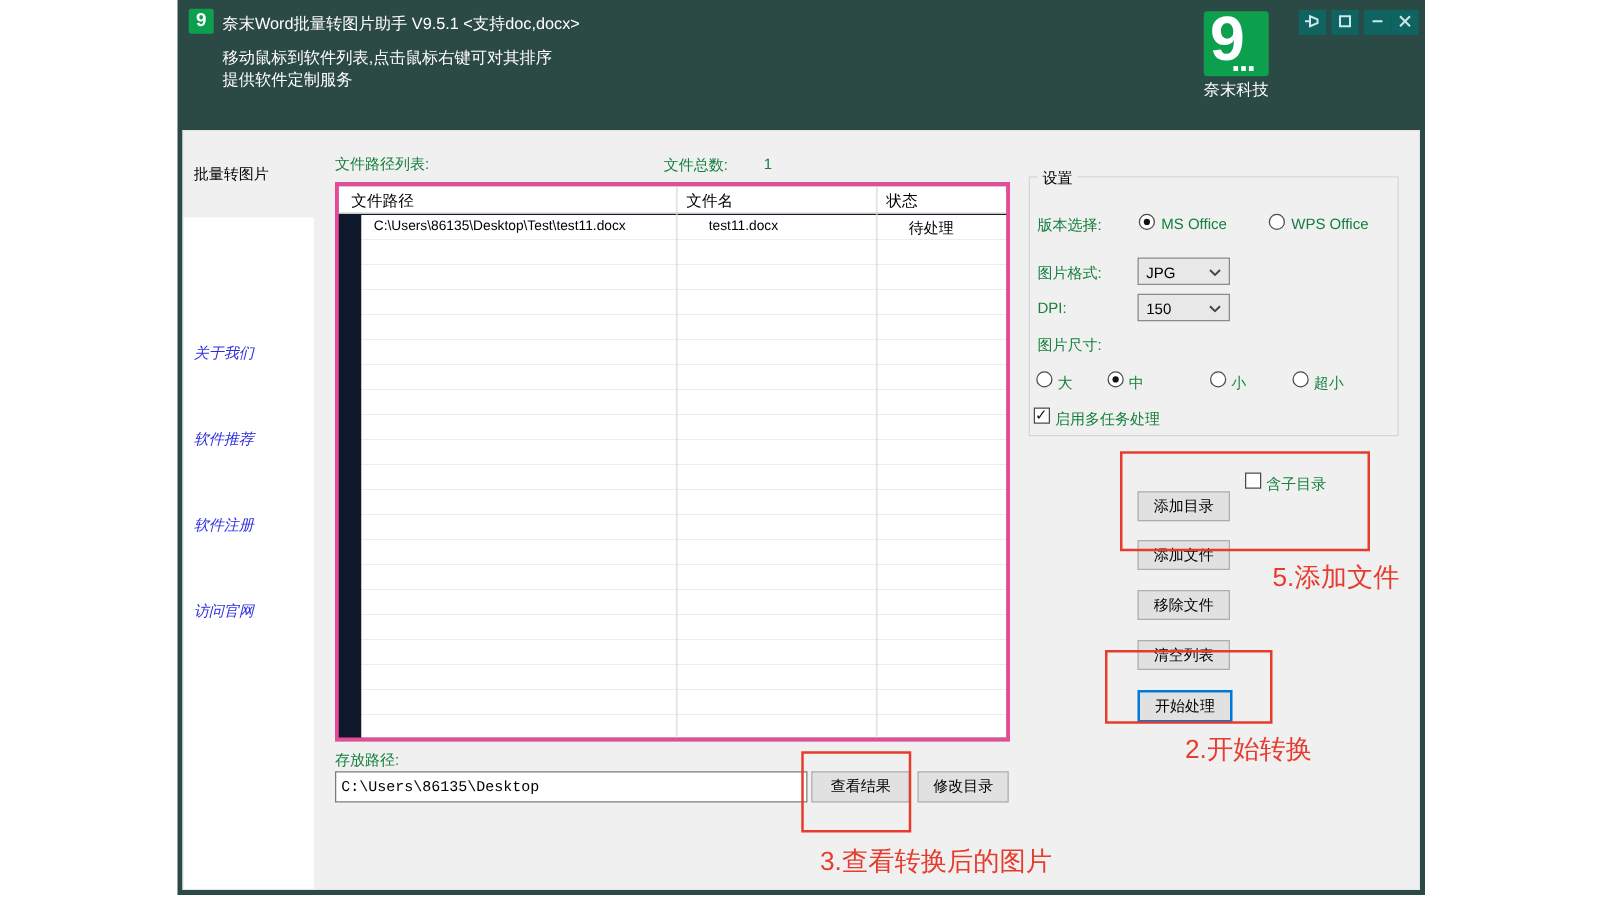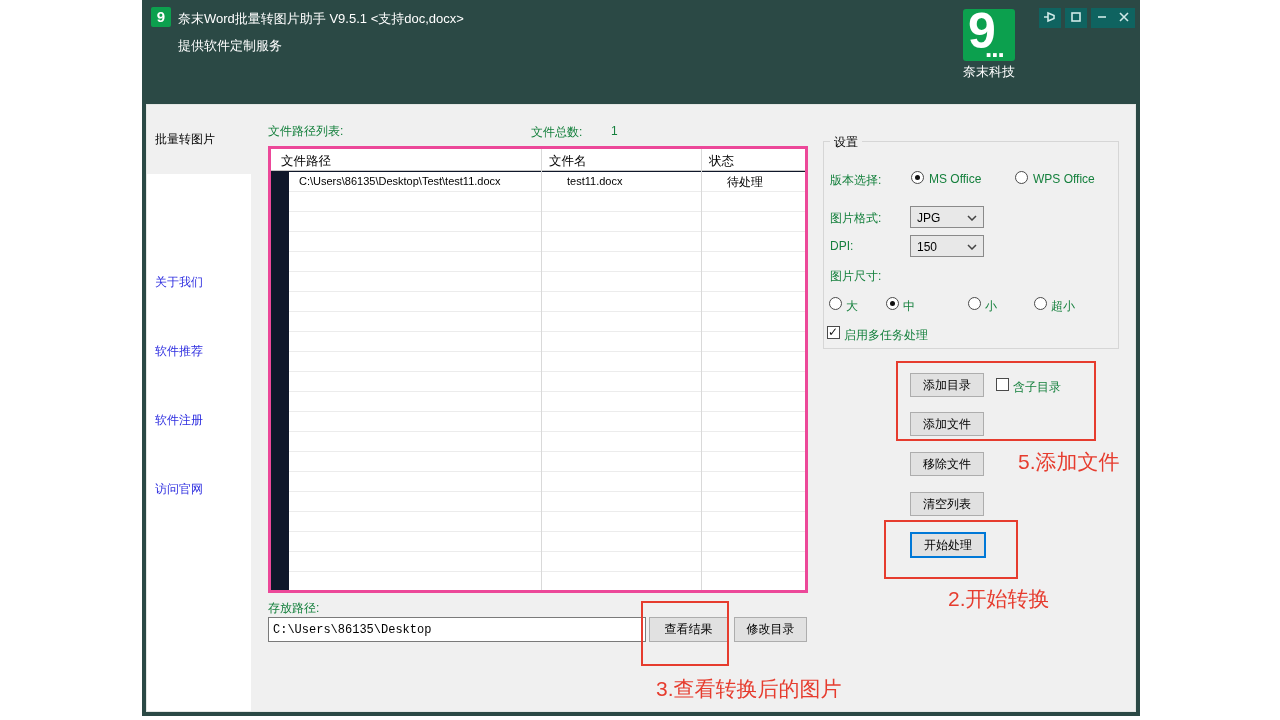--- a/index.html
+++ b/index.html
@@ -26,21 +26,21 @@
   .win-btn { position:absolute; top:8px; width:22px; height:20px; background:#0f6360;
     border:none; display:flex; align-items:center; justify-content:center; padding:0; }
   .win-btn svg { stroke:#cfe9e8; fill:none; stroke-width:1.6; }
   .wb-pin { left:897px; } .wb-max { left:923px; } .wb-min { left:949px; } .wb-close { left:971px; }
 
   
   .main { position:absolute; left:4px; top:104px; right:4px; bottom:4px;
     background:#f0f0f0; border:1px solid #e3e6e3; font-size:12px; color:#000; }
 
   
-  .side-white { position:absolute; left:0; top:69px; width:104px; bottom:0; background:#ffffff; }
+  .side-white { position:absolute; left:0; top:69px; width:104px; bottom:0; background:#ffffff;font-style:italic; }
   .side-active { position:absolute; left:8px; top:26px; font-size:12px; color:#000; }
   .side-link { position:absolute; left:8px; font-size:12px; color:#2e2ee0; text-decoration:none; }
   .sl1 { top:100px; } .sl2 { top:169px; } .sl3 { top:238px; } .sl4 { top:307px; }
 
   
   .lbl { position:absolute; font-size:12px; color:#15803d; }
   .table { position:absolute; left:121px; top:41px; width:540px; height:447px;
     background:#0f172a; border:3px solid #ec4899; }
   .thead { position:absolute; left:0; top:0; right:0; height:22px; background:#fff;
     border-bottom:1px solid #c7c7c7; }
@@ -75,21 +75,21 @@
   .checkbox { position:absolute; width:13px; height:13px; border:1px solid #4a4a4a;
     background:#fff; }
   .checkbox.on::after { content:'\2713'; position:absolute; left:0px; top:-2px;
     font-size:12px; font-weight:bold; color:#111; }
   .combo { position:absolute; width:74px; height:22px; background:#e8e8e8;
     border:1px solid #8a8a8a; font-size:12px; }
   .combo .val { position:absolute; left:6px; top:4px; }
   .combo svg { position:absolute; right:6px; top:8px; stroke:#444; fill:none; stroke-width:1.5; }
 
   
-  .act { position:absolute; width:74px; height:24px; }
+  .act { position:absolute; width:74px; height:24px;margin-top:20px; }
   .b-adddir { left:763px; top:268px; } .b-addfile { left:763px; top:307px; }
   .b-remove { left:763px; top:347px; } .b-clear { left:763px; top:387px; }
   .b-start { left:763px; top:427px; border:2px solid #0078d7; width:76px; height:26px; }
 
   
   .red-box { position:absolute; border:2px solid #e63c2e; background:transparent; }
   .rb1 { left:749px; top:256px; width:200px; height:80px; }
   .rb2 { left:737px; top:415px; width:134px; height:59px; }
   .rb3 { left:494px; top:496px; width:88px; height:65px; }
   .red-text { position:absolute; color:#e63c2e; font-size:21px; }
@@ -97,20 +97,21 @@
 </style>
 </head>
 <body>
 
 <div class="window">
 
   <div class="small-logo">9</div>
   <div class="win-title">奈末Word批量转图片助手 V9.5.1  &lt;支持doc,docx&gt;</div>
 
   <div class="hdr-desc">
+    <div>移动鼠标到软件列表,点击鼠标右键可对其排序</div>
     <div>提供软件定制服务</div>
   </div>
 
   <div class="brand-logo">
     <span class="nine">9</span>
     <span class="dots">...</span>
   </div>
   <div class="brand-name">奈末科技</div>
 
   <button class="win-btn wb-pin">

